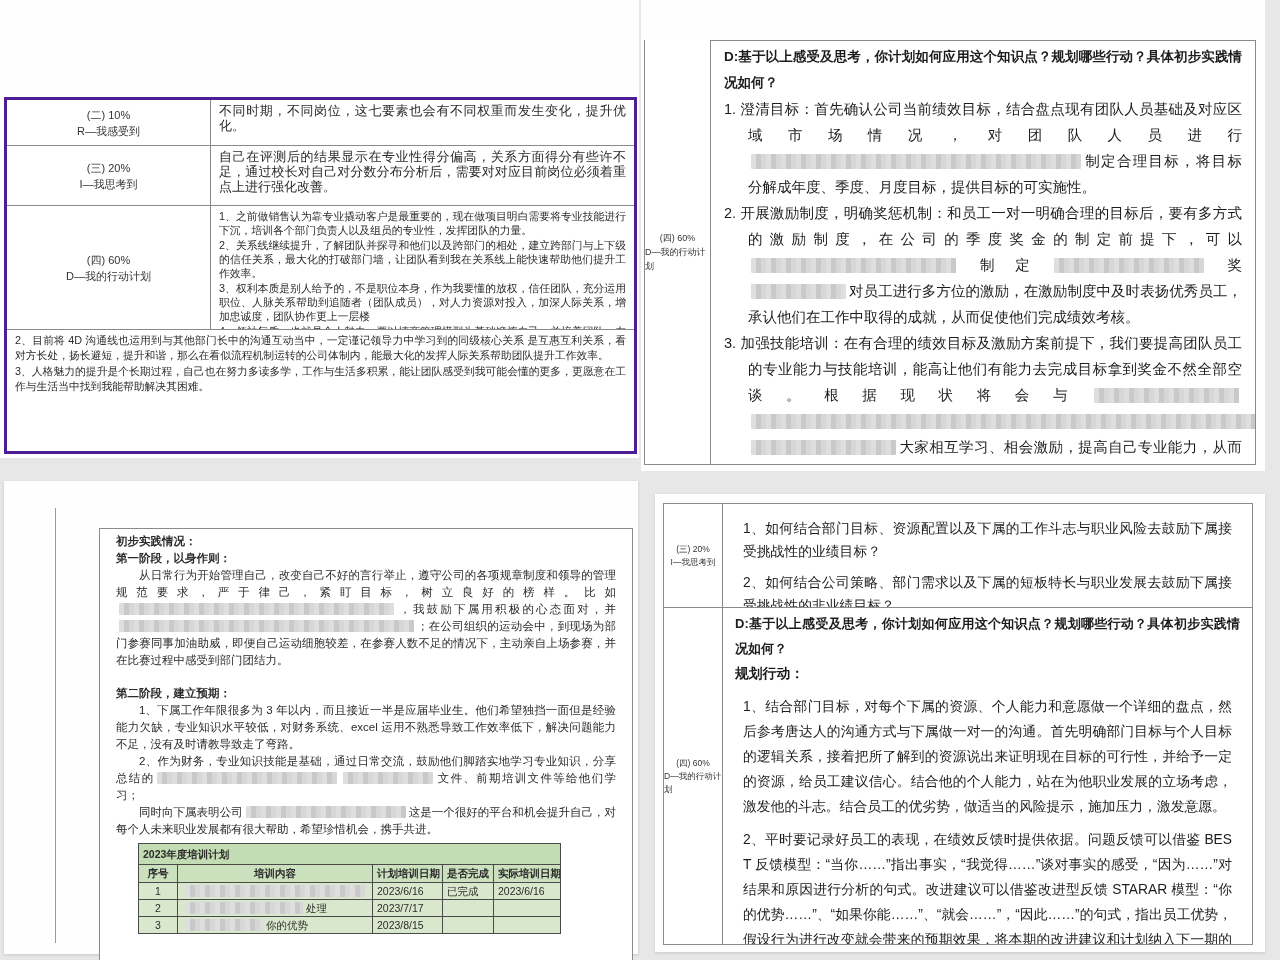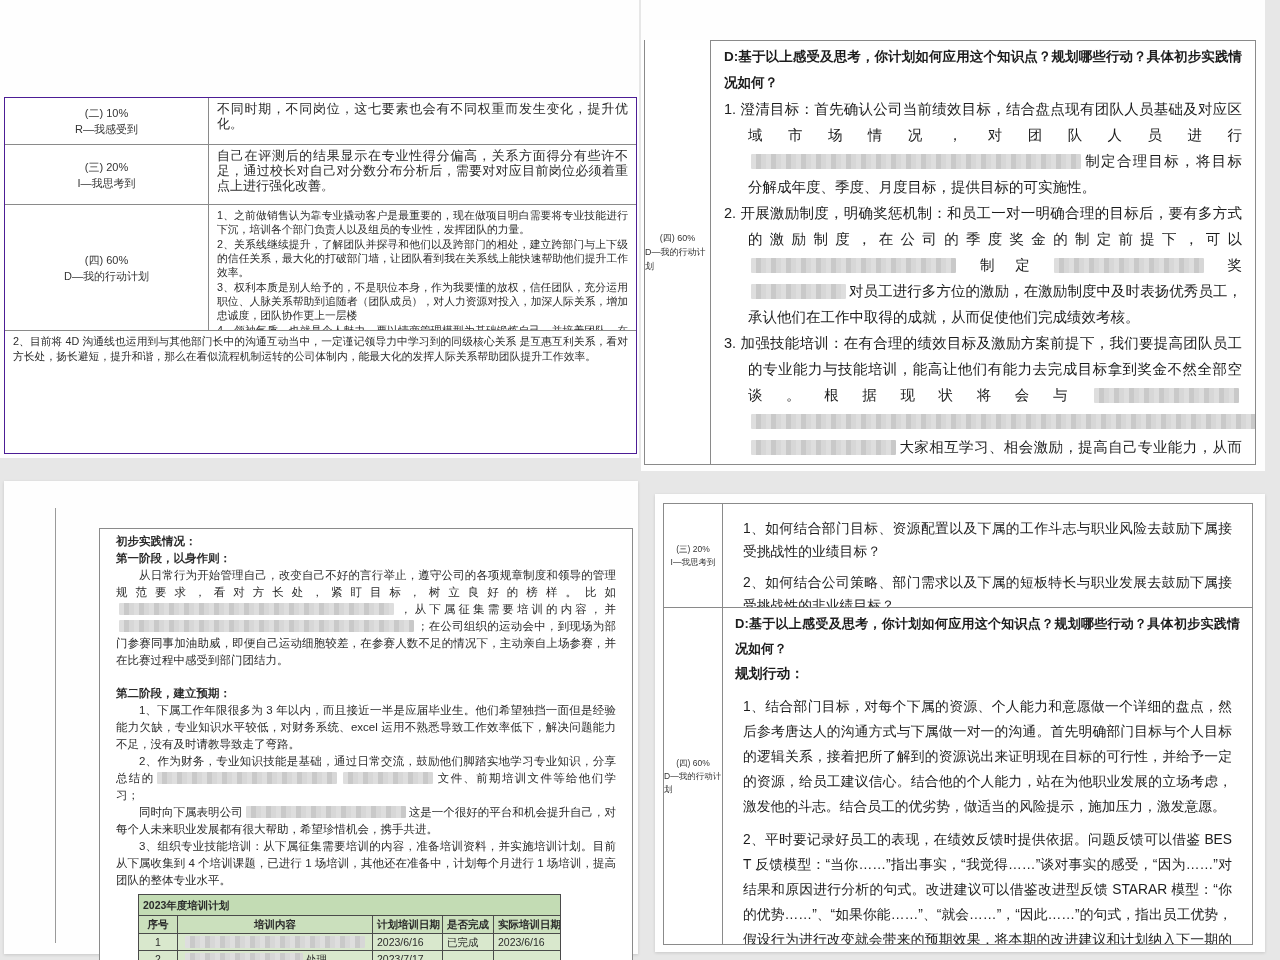--- a/index.html
+++ b/index.html
@@ -6,21 +6,21 @@
   #canvas{position:relative;width:1280px;height:960px;background:#e7e7e7;overflow:hidden;
           font-family:"Liberation Sans","DejaVu Sans",sans-serif;color:#2b2b2b;}
   .page{position:absolute;background:#fefefe;box-shadow:0 1px 3px rgba(0,0,0,.14);}
   #pageTL{left:0;top:0;width:639px;height:458px;box-shadow:none;}
   #pageTR{left:641px;top:0;width:624px;height:471px;box-shadow:none;}
   #pageBL{left:4px;top:481px;width:634px;height:473px;}
   #pageBR{left:655px;top:494px;width:610px;height:458px;}
 
   
   #tableA{position:absolute;left:4px;top:97px;width:633px;height:357px;
-          border:1px solid #4c1d95;background:#fff;box-sizing:border-box;
+          border:3px solid #4c1d95;background:#fff;box-sizing:border-box;
           display:flex;flex-direction:column;}
   .ra{display:flex;border-top:1px solid #8a8a8a;box-sizing:border-box;overflow:hidden;}
   .ra:first-child{border-top:none;}
   .la{width:204px;flex:0 0 204px;border-right:1px solid #8a8a8a;box-sizing:border-box;
       display:flex;flex-direction:column;justify-content:center;align-items:center;
       font-size:11px;line-height:16px;color:#333;}
   .ca{flex:1;padding:3px 8px;font-size:13px;line-height:15px;text-align:justify;
       word-break:break-all;overflow:hidden;}
   .ca .p{margin:0 0 1px 0;}
 
@@ -115,20 +115,21 @@
         <div class="p">1、之前做销售认为靠专业撬动客户是最重要的，现在做项目明白需要将专业技能进行下沉，培训各个部门负责人以及组员的专业性，发挥团队的力量。</div>
         <div class="p">2、关系线继续提升，了解团队并探寻和他们以及跨部门的相处，建立跨部门与上下级的信任关系，最大化的打破部门墙，让团队看到我在关系线上能快速帮助他们提升工作效率。</div>
         <div class="p">3、权利本质是别人给予的，不是职位本身，作为我要懂的放权，信任团队，充分运用职位、人脉关系帮助到追随者（团队成员），对人力资源对投入，加深人际关系，增加忠诚度，团队协作更上一层楼</div>
         <div class="p">4、领袖气质，也就是个人魅力，要以情商管理模型为基础锻炼自己，并培养团队，在沟通技能上强化提升自己对水平，也让团队看到自己的领导值得自己学习并追随，而非强压。</div>
 
       </div>
     </div>
     <div class="ra" style="height:124px">
       <div class="ca" style="font-size:10.8px;line-height:15px;">
         <div class="p">2、目前将 4D 沟通线也运用到与其他部门长中的沟通互动当中，一定谨记领导力中学习到的同级核心关系 是互惠互利关系，看对方长处，扬长避短，提升和谐，那么在看似流程机制运转的公司体制内，能最大化的发挥人际关系帮助团队提升工作效率。</div>
+        <div class="p">3、人格魅力的提升是个长期过程，自己也在努力多读多学，工作与生活多积累，能让团队感受到我可能会懂的更多，更愿意在工作与生活当中找到我能帮助解决其困难。</div>
 
       </div>
     </div>
   </div>
 
   <div id="tableB">
     <div class="lb">
       <div>(四) 60%</div>
       <div>D—我的行动计划</div>
     </div>
@@ -138,27 +139,26 @@
       <p><span>2. 开展激励制度，明确奖惩机制：和员工一对一明确合理的目标后，要有多方式的激励制度，在公司的季度奖金的制定前提下，可以</span><span class="rd rdb" style="width:205px"></span><span>制定</span><span class="rd rdb" style="width:150px"></span><span>奖</span><span class="rd rdb" style="width:95px"></span><span>对员工进行多方位的激励，在激励制度中及时表扬优秀员工，承认他们在工作中取得的成就，从而促使他们完成绩效考核。</span></p>
       <p><span>3. 加强技能培训：在有合理的绩效目标及激励方案前提下，我们要提高团队员工的专业能力与技能培训，能高让他们有能力去完成目标拿到奖金不然全部空谈。根据现状将会与</span><span class="rd rdb" style="width:145px"></span><span class="rd rdb" style="width:505px"></span><span class="rd rdb" style="width:145px"></span><span>大家相互学习、相会激励，提高自己专业能力，从而促进完成绩效考核目标。</span></p>
 
     </div>
   </div>
 
   <div id="vlineC"></div>
   <div id="cellC">
     <div class="b">初步实践情况：</div>
     <div class="b">第一阶段，以身作则：</div>
-    <div class="pc ind"><span>从日常行为开始管理自己，改变自己不好的言行举止，遵守公司的各项规章制度和领导的管理规范要求，看对方长处，紧盯目标，树立良好的榜样。比如</span><span class="rd" style="width:275px"></span><span>，从下属征集需要培训的内容，并</span><span class="rd" style="width:295px"></span><span>；在公司组织的运动会中，到现场为部门参赛同事加油助威，即便自己运动细胞较差，在参赛人数不足的情况下，主动亲自上场参赛，并在比赛过程中感受到部门团结力。</span></div>
+    <div class="pc ind"><span>从日常行为开始管理自己，改变自己不好的言行举止，遵守公司的各项规章制度和领导的管理规范要求，严于律己，紧盯目标，树立良好的榜样。比如</span><span class="rd" style="width:275px"></span><span>，我鼓励下属用积极的心态面对，并</span><span class="rd" style="width:295px"></span><span>；在公司组织的运动会中，到现场为部门参赛同事加油助威，即便自己运动细胞较差，在参赛人数不足的情况下，主动亲自上场参赛，并在比赛过程中感受到部门团结力。</span></div>
     <div class="gap"></div>
     <div class="b">第二阶段，建立预期：</div>
     <div class="pc ind">1、下属工作年限很多为 3 年以内，而且接近一半是应届毕业生。他们希望独挡一面但是经验能力欠缺，专业知识水平较低，对财务系统、excel 运用不熟悉导致工作效率低下，解决问题能力不足，没有及时请教导致走了弯路。</div>
     <div class="pc ind"><span>2、作为财务，专业知识技能是基础，通过日常交流，鼓励他们脚踏实地学习专业知识，分享总结的</span><span class="rd" style="width:180px"></span><span class="rd" style="width:90px"></span><span>文件、前期培训文件等给他们学习；</span></div>
     <div class="pc ind"><span>同时向下属表明公司</span><span class="rd" style="width:160px"></span><span>这是一个很好的平台和机会提升自己，对每个人未来职业发展都有很大帮助，希望珍惜机会，携手共进。</span></div>
-    <div class="pc ind">3、组织专业技能培训：从下属征集需要培训的内容，准备培训资料，并实施培训计划。目前从下属收集到 4 个培训课题，已进行 1 场培训，其他还在准备中，计划每个月进行 1 场培训，提高团队的整体专业水平。</div>
 
     <table class="gt">
       <colgroup>
           <col class="c1">
           <col class="c2">
           <col class="c3">
           <col class="c4">
           <col class="c5">
         </colgroup>
       <tbody>

